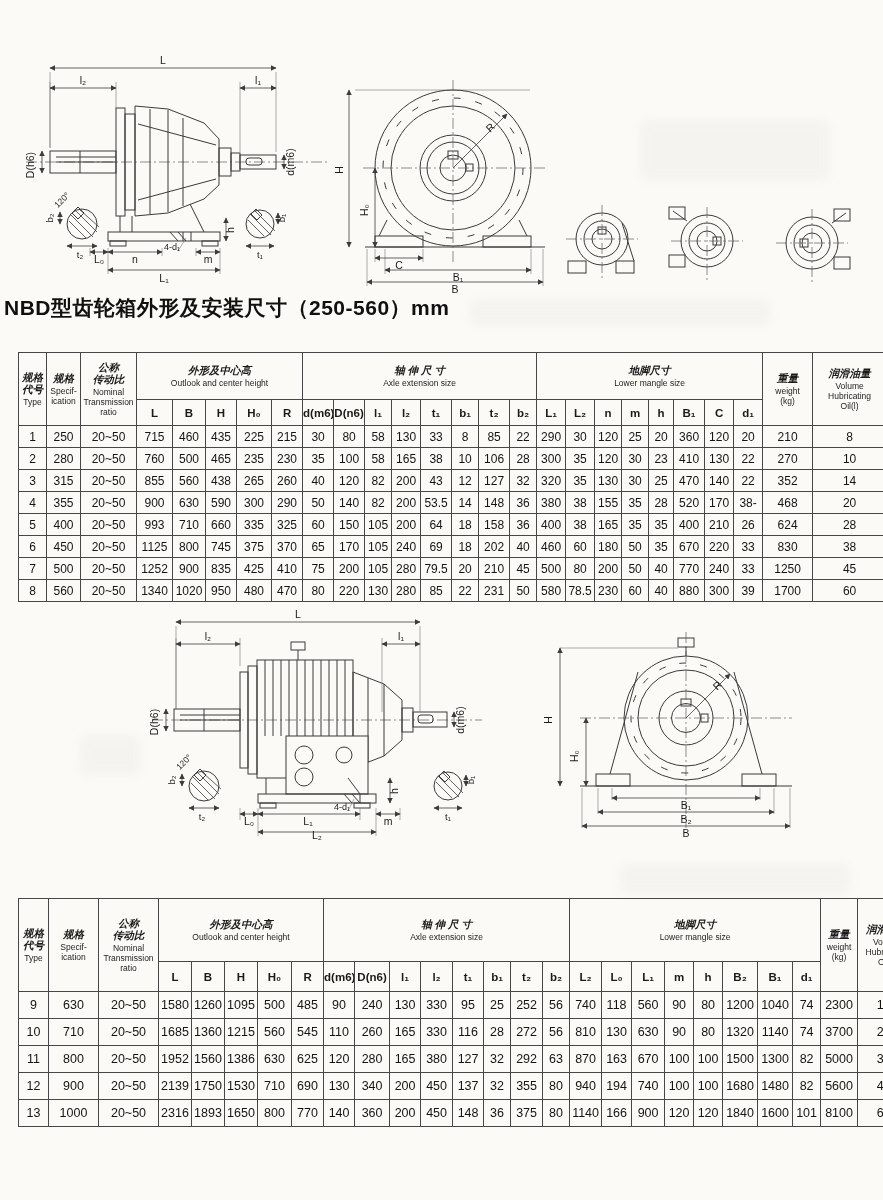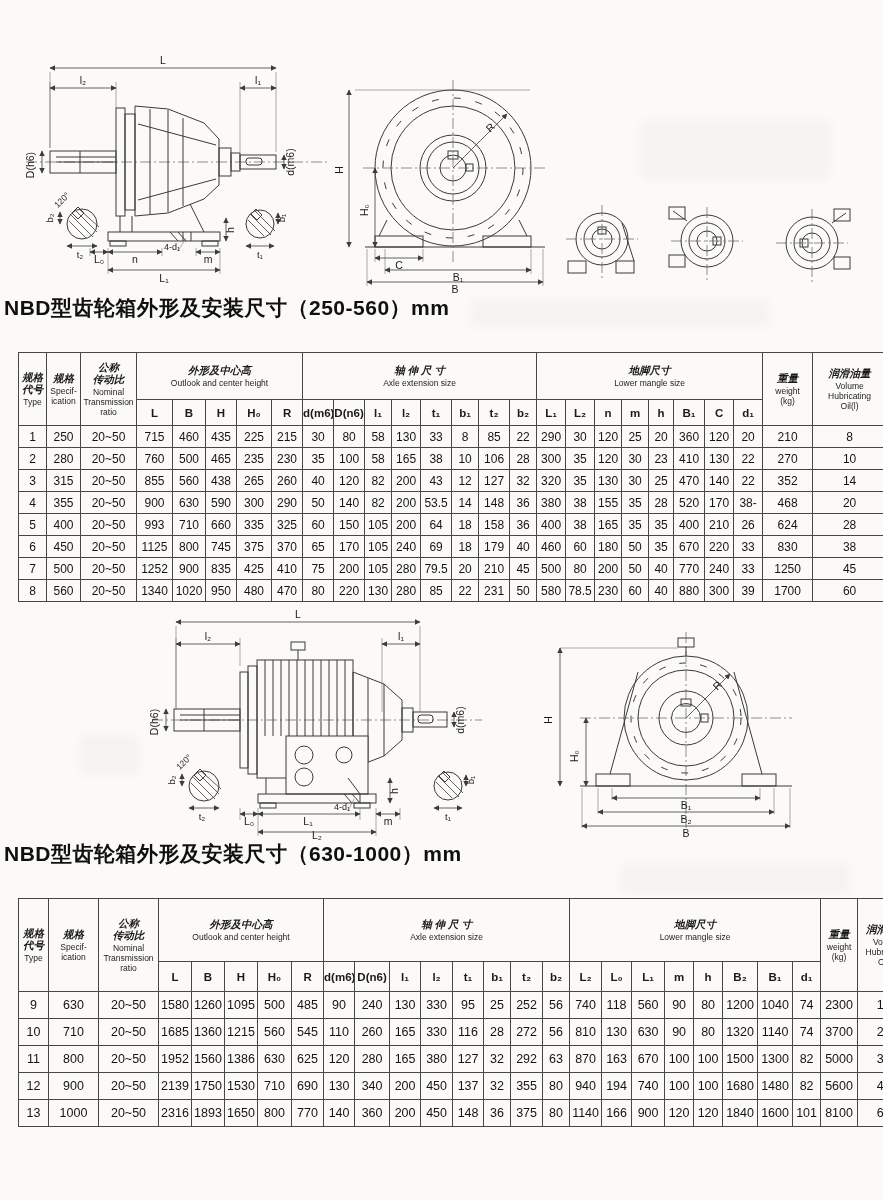--- a/index.html
+++ b/index.html
@@ -416,21 +416,21 @@
           <td>800</td>
           <td>745</td>
           <td>375</td>
           <td>370</td>
           <td>65</td>
           <td>170</td>
           <td>105</td>
           <td>240</td>
           <td>69</td>
           <td>18</td>
-          <td>179</td>
+          <td>202</td>
           <td>40</td>
           <td>460</td>
           <td>60</td>
           <td>180</td>
           <td>50</td>
           <td>35</td>
           <td>670</td>
           <td>220</td>
           <td>33</td>
           <td>830</td>
@@ -605,21 +605,20 @@
       <line class="dim" x1="72" y1="170" x2="220" y2="170" marker-start="url(#ar4)" marker-end="url(#ar4)"></line>
       <text x="146" y="181">B₁</text>
       <line class="dim" x1="58" y1="184" x2="234" y2="184" marker-start="url(#ar4)" marker-end="url(#ar4)"></line>
       <text x="146" y="195">B₂</text>
       <line class="dim" x1="42" y1="198" x2="250" y2="198" marker-start="url(#ar4)" marker-end="url(#ar4)"></line>
       <text x="146" y="209">B</text>
     </g>
   </svg>
 
   <div class="sec-title" style="top:842px;">
-    <div class="zh">NBD型齿轮箱外形及安装尺寸（630-1000）mm</div>
   </div>
 
   <table class="dim t2" style="top:898px;">
     <colgroup>
       <col style="width:30px">
         <col style="width:50px">
         <col style="width:60px">
       <col style="width:33px">
         <col style="width:33px">
         <col style="width:33px">

